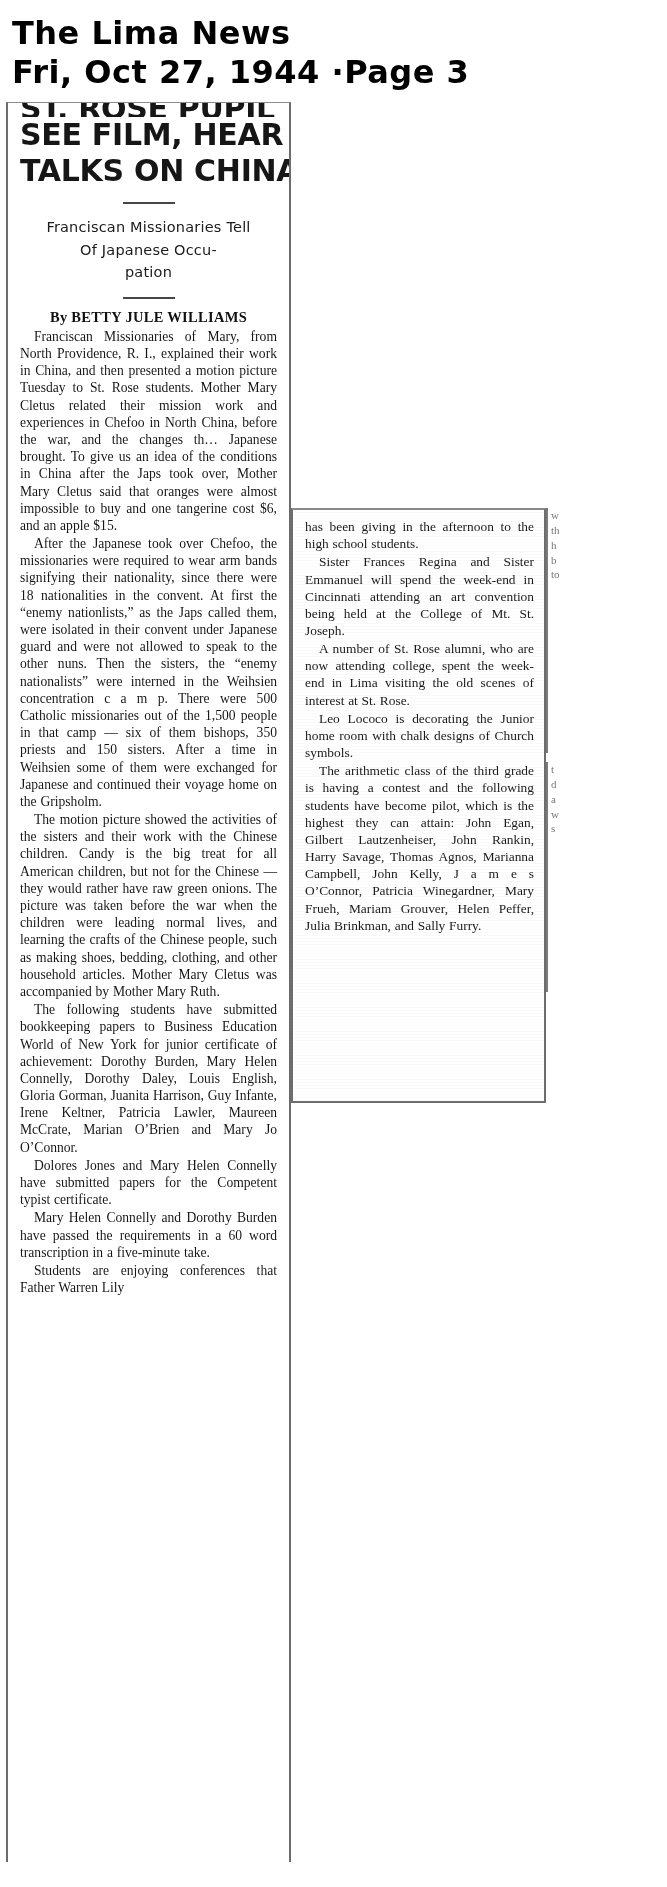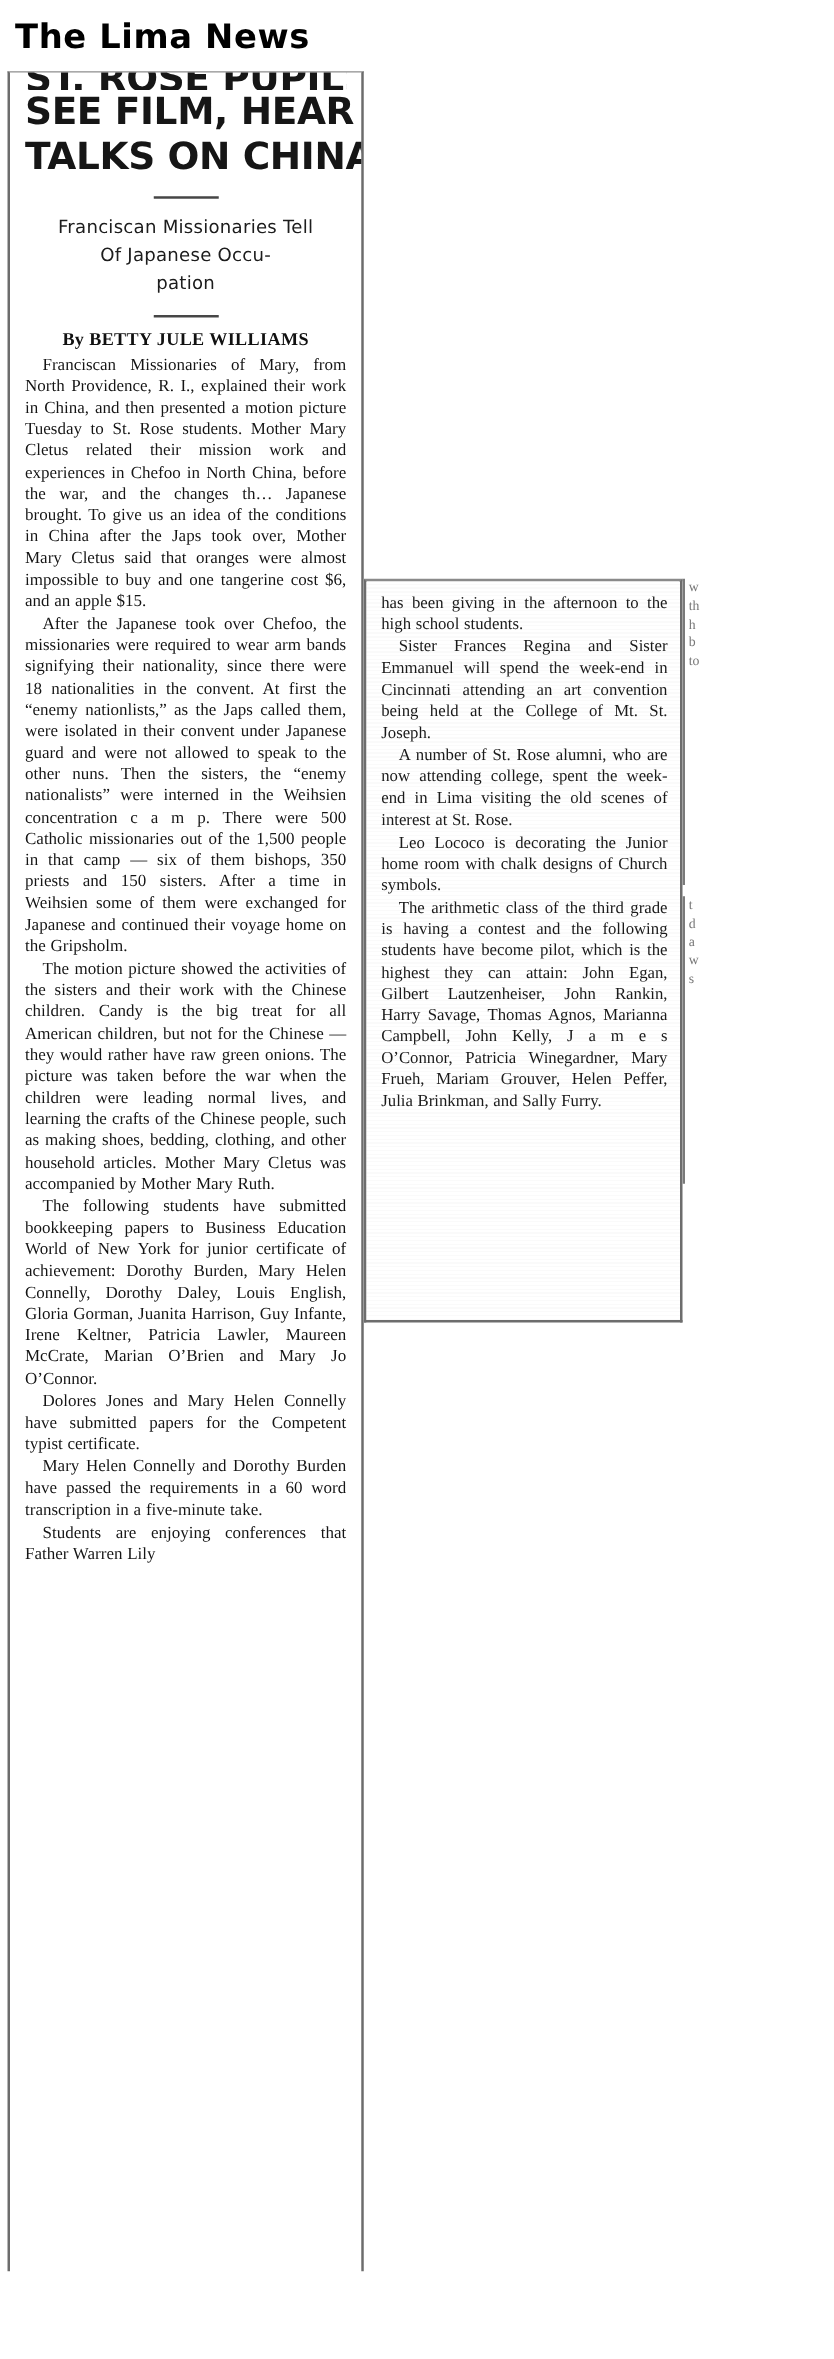--- a/index.html
+++ b/index.html
@@ -16,21 +16,21 @@
     overflow: hidden;
   }
 
   
   .masthead {
     padding: 14px 0 4px 12px;
   }
   .masthead-line {
     font-family: "DejaVu Sans", sans-serif;
     font-weight: bold;
-    font-size: 27px;
+    font-size: 32px;
     letter-spacing: 0.5px;
     color: #000;
     line-height: 1.22;
     white-space: pre;
   }
 
   
   .clipping {
     position: relative;
     width: 667px;
@@ -180,20 +180,21 @@
     position: absolute;
     left: 0; right: 0; bottom: 0; height: 10px;
     background: linear-gradient(to bottom, rgba(255,255,255,0), #ffffff);
   }
 </style>
 </head>
 <body>
 
 <div class="masthead">
   <div class="masthead-line">The Lima News</div>
+  <div class="masthead-line">Fri, Oct 27, 1944 ·Page 3</div>
 </div>
 
 <div class="clipping">
 
   <div class="ghost ghost-a">
       <div>w</div>
       <div>th</div>
       <div>h</div>
       <div>b</div>
       <div>to</div>

